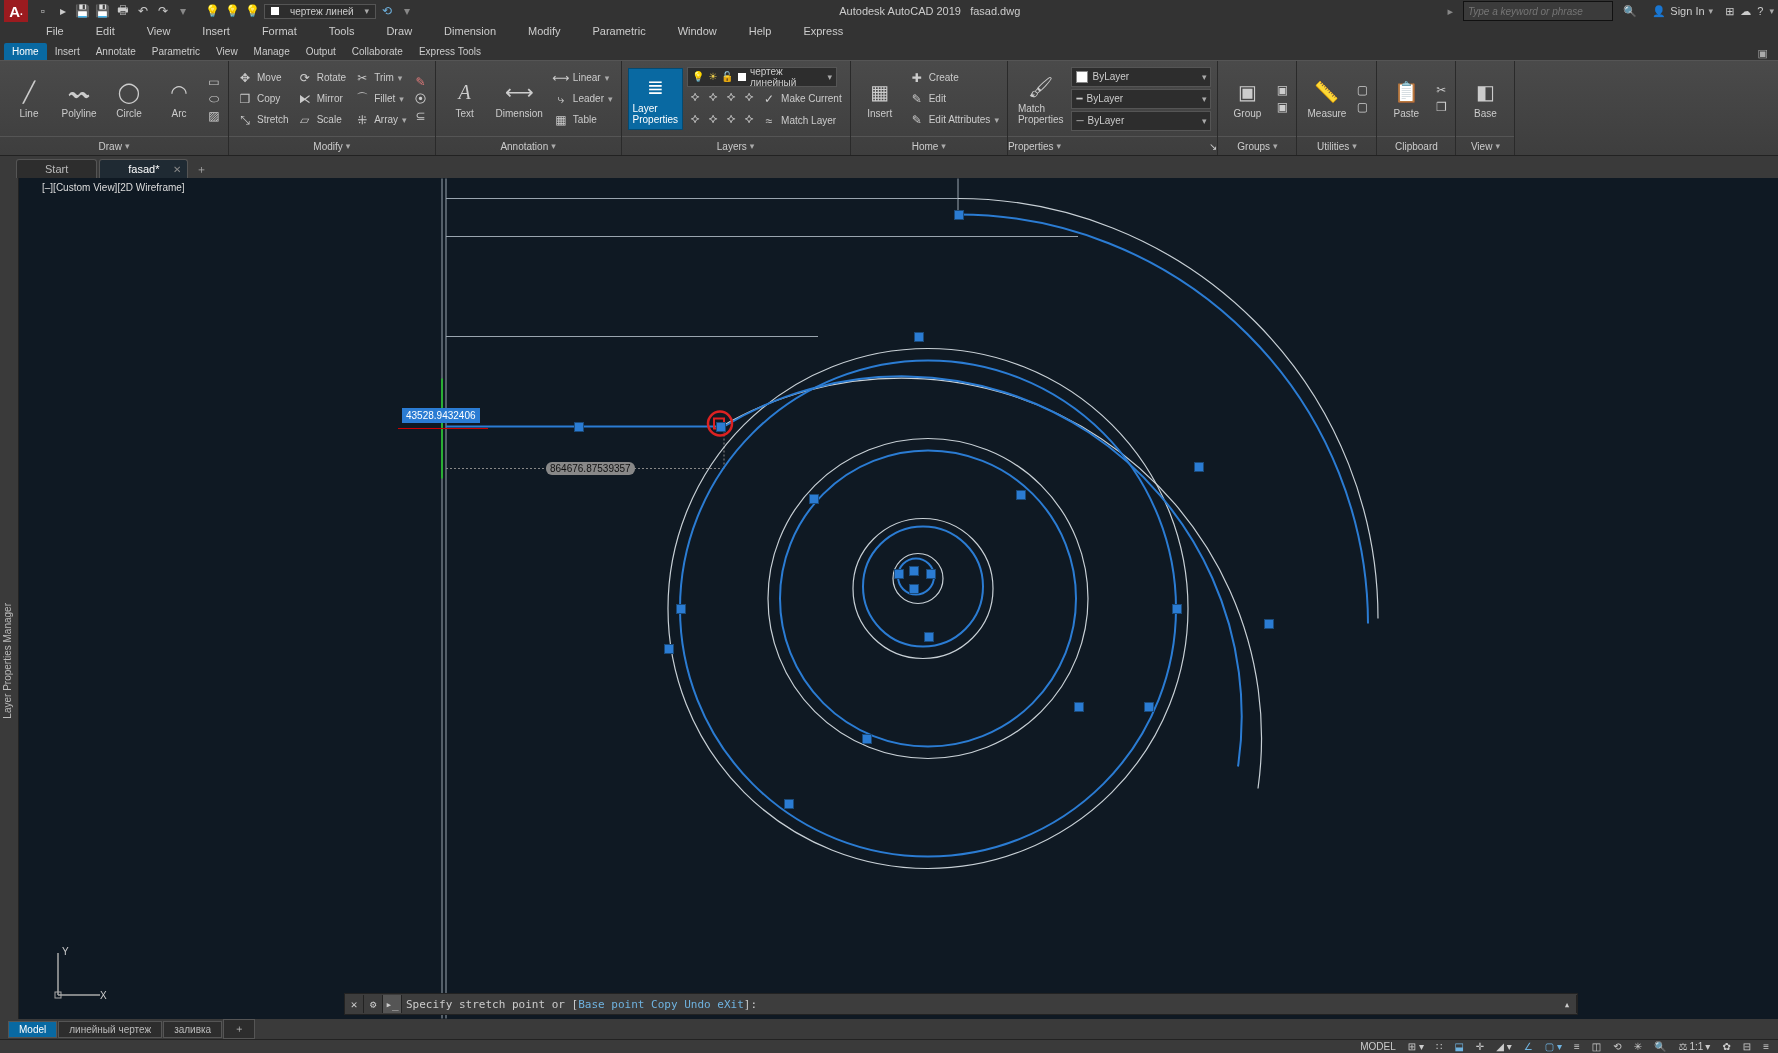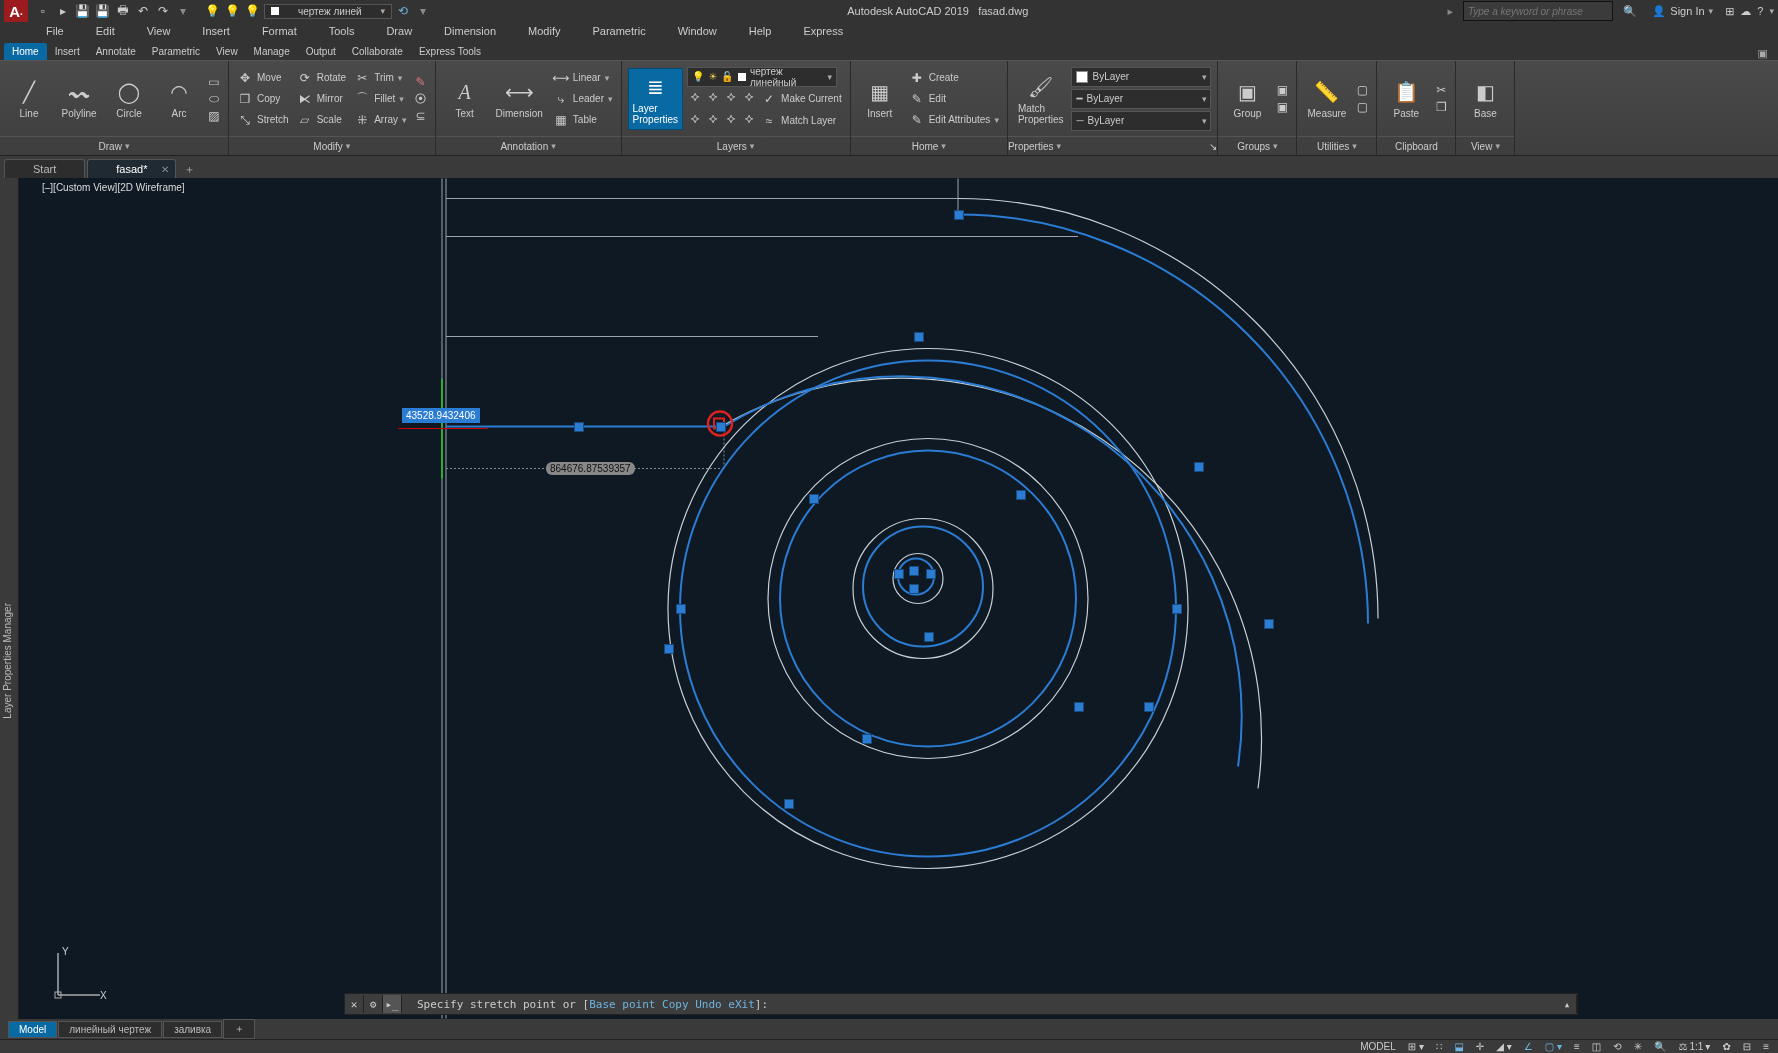--- a/index.html
+++ b/index.html
@@ -1,58 +1,58 @@
 <!DOCTYPE html>
 <html><head>
 <meta charset="utf-8">
 <style>
 html,body{margin:0;padding:0;font-family:"Segoe UI",Arial,sans-serif;font-size:11px;color:#ccc;background:#333;overflow:hidden;}
 body{width:1778px;height:1053px;position:relative;}
 .titlebar{height:22px;background:#333;display:flex;align-items:center;padding:0 4px;gap:2px;}
 .app-logo{width:24px;height:22px;background:#9b1b1f;color:#fff;font-weight:bold;font-size:15px;display:flex;align-items:center;justify-content:center;margin-right:4px;}
 .qat-btn{width:18px;height:18px;display:flex;align-items:center;justify-content:center;color:#ccc;font-size:12px;}
-.layer-pill{display:flex;align-items:center;gap:19px;background:#2d2d2d;padding:1px 6px;border:1px solid #555;font-size:10px;}
+.layer-pill{display:flex;align-items:center;gap:11px;background:#2d2d2d;padding:1px 6px;border:1px solid #555;font-size:10px;}
 .titlebar-center{flex:1;text-align:center;font-size:11px;color:#ccc;}
 .titlebar-right{display:flex;align-items:center;gap:6px;}
 .search-box{background:#3b3b3b;border:1px solid #111;color:#888;width:140px;height:16px;padding:1px 4px;font-size:10px;font-style:italic;}
 .signin{display:flex;align-items:center;gap:4px;font-size:11px;padding:0 6px;}
 .menubar{height:18px;background:#333;display:flex;align-items:center;padding-left:34px;gap:8px;}
 .menubar span{padding:2px 12px;font-size:11px;color:#ccc;}
 .ribbon-tabs{height:20px;background:#333;display:flex;align-items:flex-end;padding-left:4px;}
 .ribbon-tab{padding:3px 8px;font-size:10px;color:#ccc;}
 .ribbon-tab.active{background:#0969a2;color:#fff;border-radius:2px 2px 0 0;}
 .ribbon{height:94px;background:linear-gradient(#4a4a4a,#3e3e3e);border-top:1px solid #555;border-bottom:1px solid #222;display:flex;}
 .panel{border-right:1px solid #2a2a2a;display:flex;flex-direction:column;}
 .panel-body{flex:1;display:flex;align-items:center;padding:2px 6px;gap:4px;}
 .panel-title{height:18px;font-size:10px;color:#ccc;text-align:center;display:flex;align-items:center;justify-content:center;gap:3px;border-top:1px solid #555;}
 .big-btn{display:flex;flex-direction:column;align-items:center;justify-content:center;gap:2px;font-size:10px;color:#ccc;padding:2px 4px;min-width:38px;}
 .big-btn .ico{width:28px;height:28px;display:flex;align-items:center;justify-content:center;font-size:20px;}
 .sm-row{display:flex;align-items:center;gap:4px;font-size:10px;color:#ccc;height:20px;padding:0 2px;}
 .sm-ico{width:16px;height:16px;display:flex;align-items:center;justify-content:center;font-size:12px;}
 .col{display:flex;flex-direction:column;gap:1px;}
 .dd{font-size:9px;color:#aaa;}
 .layer-selected{background:#0969a2;color:#fff;}
-.filetabs{height:22px;background:#3a3a3a;display:flex;align-items:flex-end;padding-left:4px;gap:0;border-bottom:1px solid #222;}
+.filetabs{height:22px;background:#3a3a3a;display:flex;align-items:flex-end;padding-left:16px;gap:0;border-bottom:1px solid #222;}
 .filetab{padding:3px 28px;font-size:11px;background:#2d2d2d;border:1px solid #555;border-bottom:none;color:#bbb;position:relative;border-radius:3px 3px 0 0;margin-right:2px;}
 .filetab.active{background:#1f2a33;color:#fff;}
 .filetab .close{position:absolute;right:6px;top:4px;font-size:10px;color:#888;}
 .plus-tab{width:22px;height:18px;display:flex;align-items:center;justify-content:center;color:#aaa;}
 .viewport{position:absolute;top:178px;left:0;right:0;bottom:34px;background:#0f1923;}
 .lpm-bar{position:absolute;left:0;top:0;bottom:0;width:18px;background:#3a3a3a;border-right:1px solid #222;}
 .lpm-bar .vtext{position:absolute;left:2px;bottom:300px;writing-mode:vertical-rl;transform:rotate(180deg);font-size:10px;color:#bbb;}
 .view-label{position:absolute;left:24px;top:4px;font-size:10px;color:#ddd;}
 .canvas{position:absolute;left:18px;top:0;right:0;bottom:0;}
 .grip{width:8px;height:8px;background:#2b7cd3;border:1px solid #1a4a7a;position:absolute;transform:translate(-4px,-4px);}
 .dyn-input{position:absolute;background:#fff;color:#000;font-size:10px;padding:1px 3px;border:1px solid #2b7cd3;}
 .dyn-input.sel{background:#2b7cd3;color:#fff;}
 .dyn-label{position:absolute;background:#888;color:#111;font-size:10px;padding:1px 4px;border-radius:6px;}
 .ucs{position:absolute;left:30px;bottom:14px;width:60px;height:60px;}
 .cmdline{position:absolute;left:344px;right:200px;bottom:38px;height:20px;background:#3d3d3d;border:1px solid #222;display:flex;align-items:center;font-family:Consolas,monospace;font-size:11px;color:#ccc;}
 .cmdline .ic{width:18px;height:18px;display:flex;align-items:center;justify-content:center;border-right:1px solid #222;}
-.cmdline .prompt{padding:0 15px;}
+.cmdline .prompt{padding:0 4px;}
 .cmdline .opt{color:#6fb3e0;}
 .cmdline .brk{color:#ccc;}
 .statusbar{position:absolute;left:0;right:0;bottom:0;height:34px;background:#3a3a3a;display:flex;}
 .modeltabs{height:20px;display:flex;align-items:center;padding-left:8px;gap:0;flex:0 0 auto;width:100%;border-bottom:1px solid #222;}
 .modeltab{padding:2px 10px;font-size:10px;background:#2d2d2d;border:1px solid #555;color:#bbb;margin-right:1px;}
 .modeltab.active{background:#0969a2;color:#fff;}
 .statusbar-row{position:absolute;bottom:0;left:0;right:0;height:14px;display:flex;align-items:center;justify-content:flex-end;gap:6px;padding:0 6px;font-size:10px;color:#ccc;}
 .sb-btn{padding:0 3px;display:flex;align-items:center;gap:2px;}
 svg{display:block;}
 .props-combo{background:#2d2d2d;border:1px solid #555;font-size:10px;color:#ccc;padding:1px 4px;display:flex;align-items:center;gap:4px;height:16px;}

